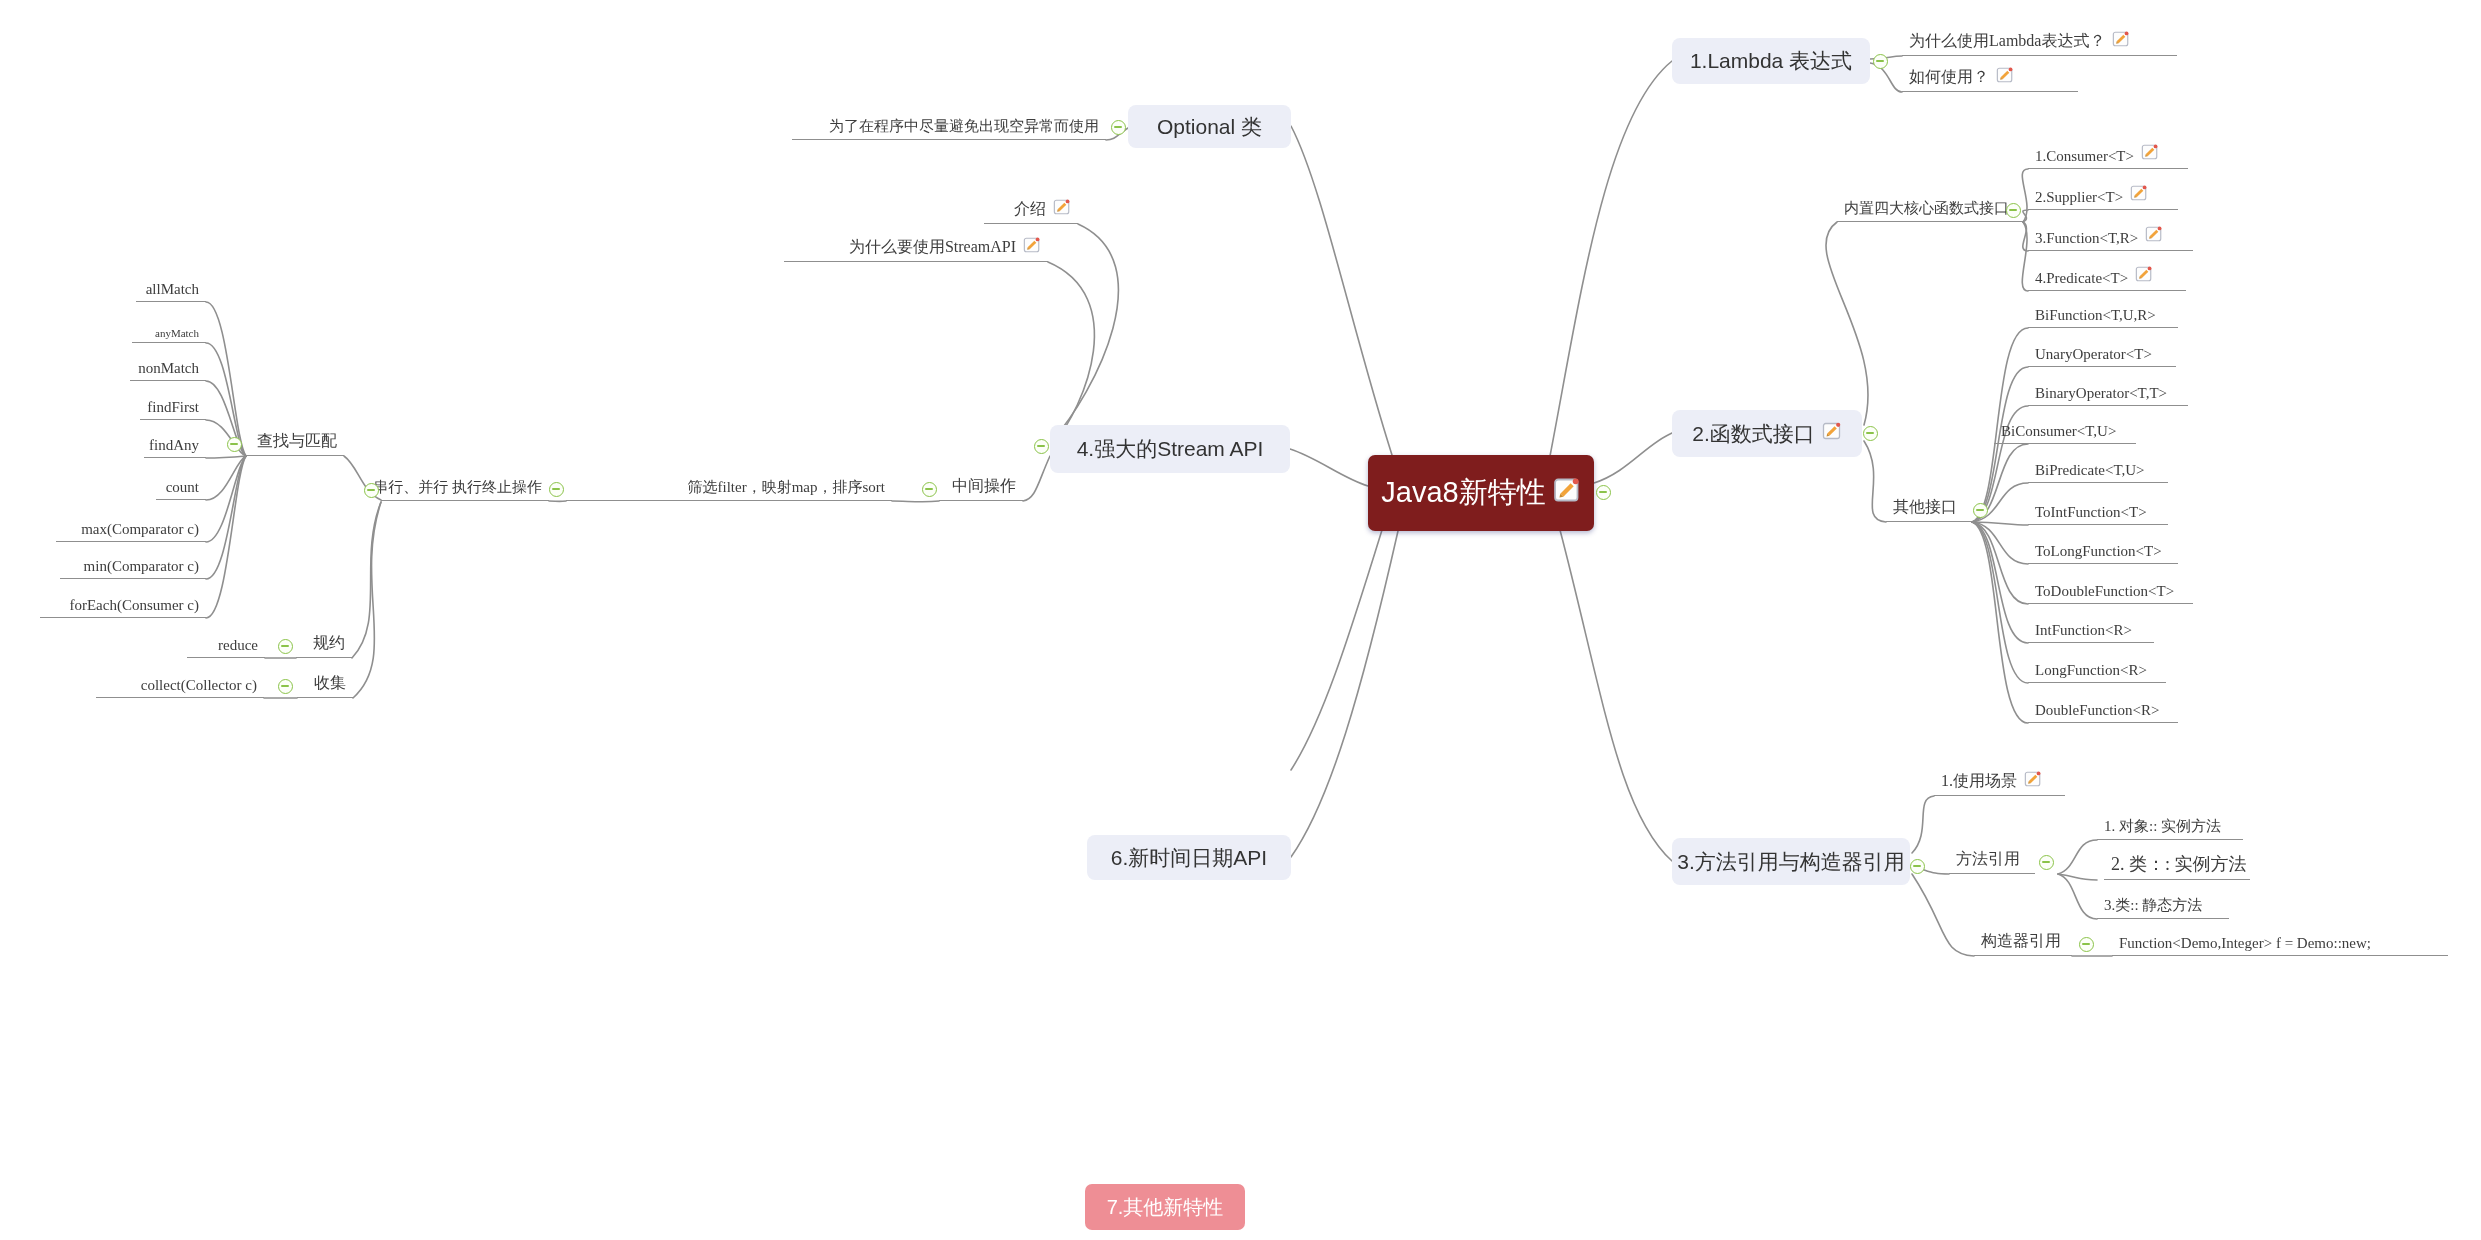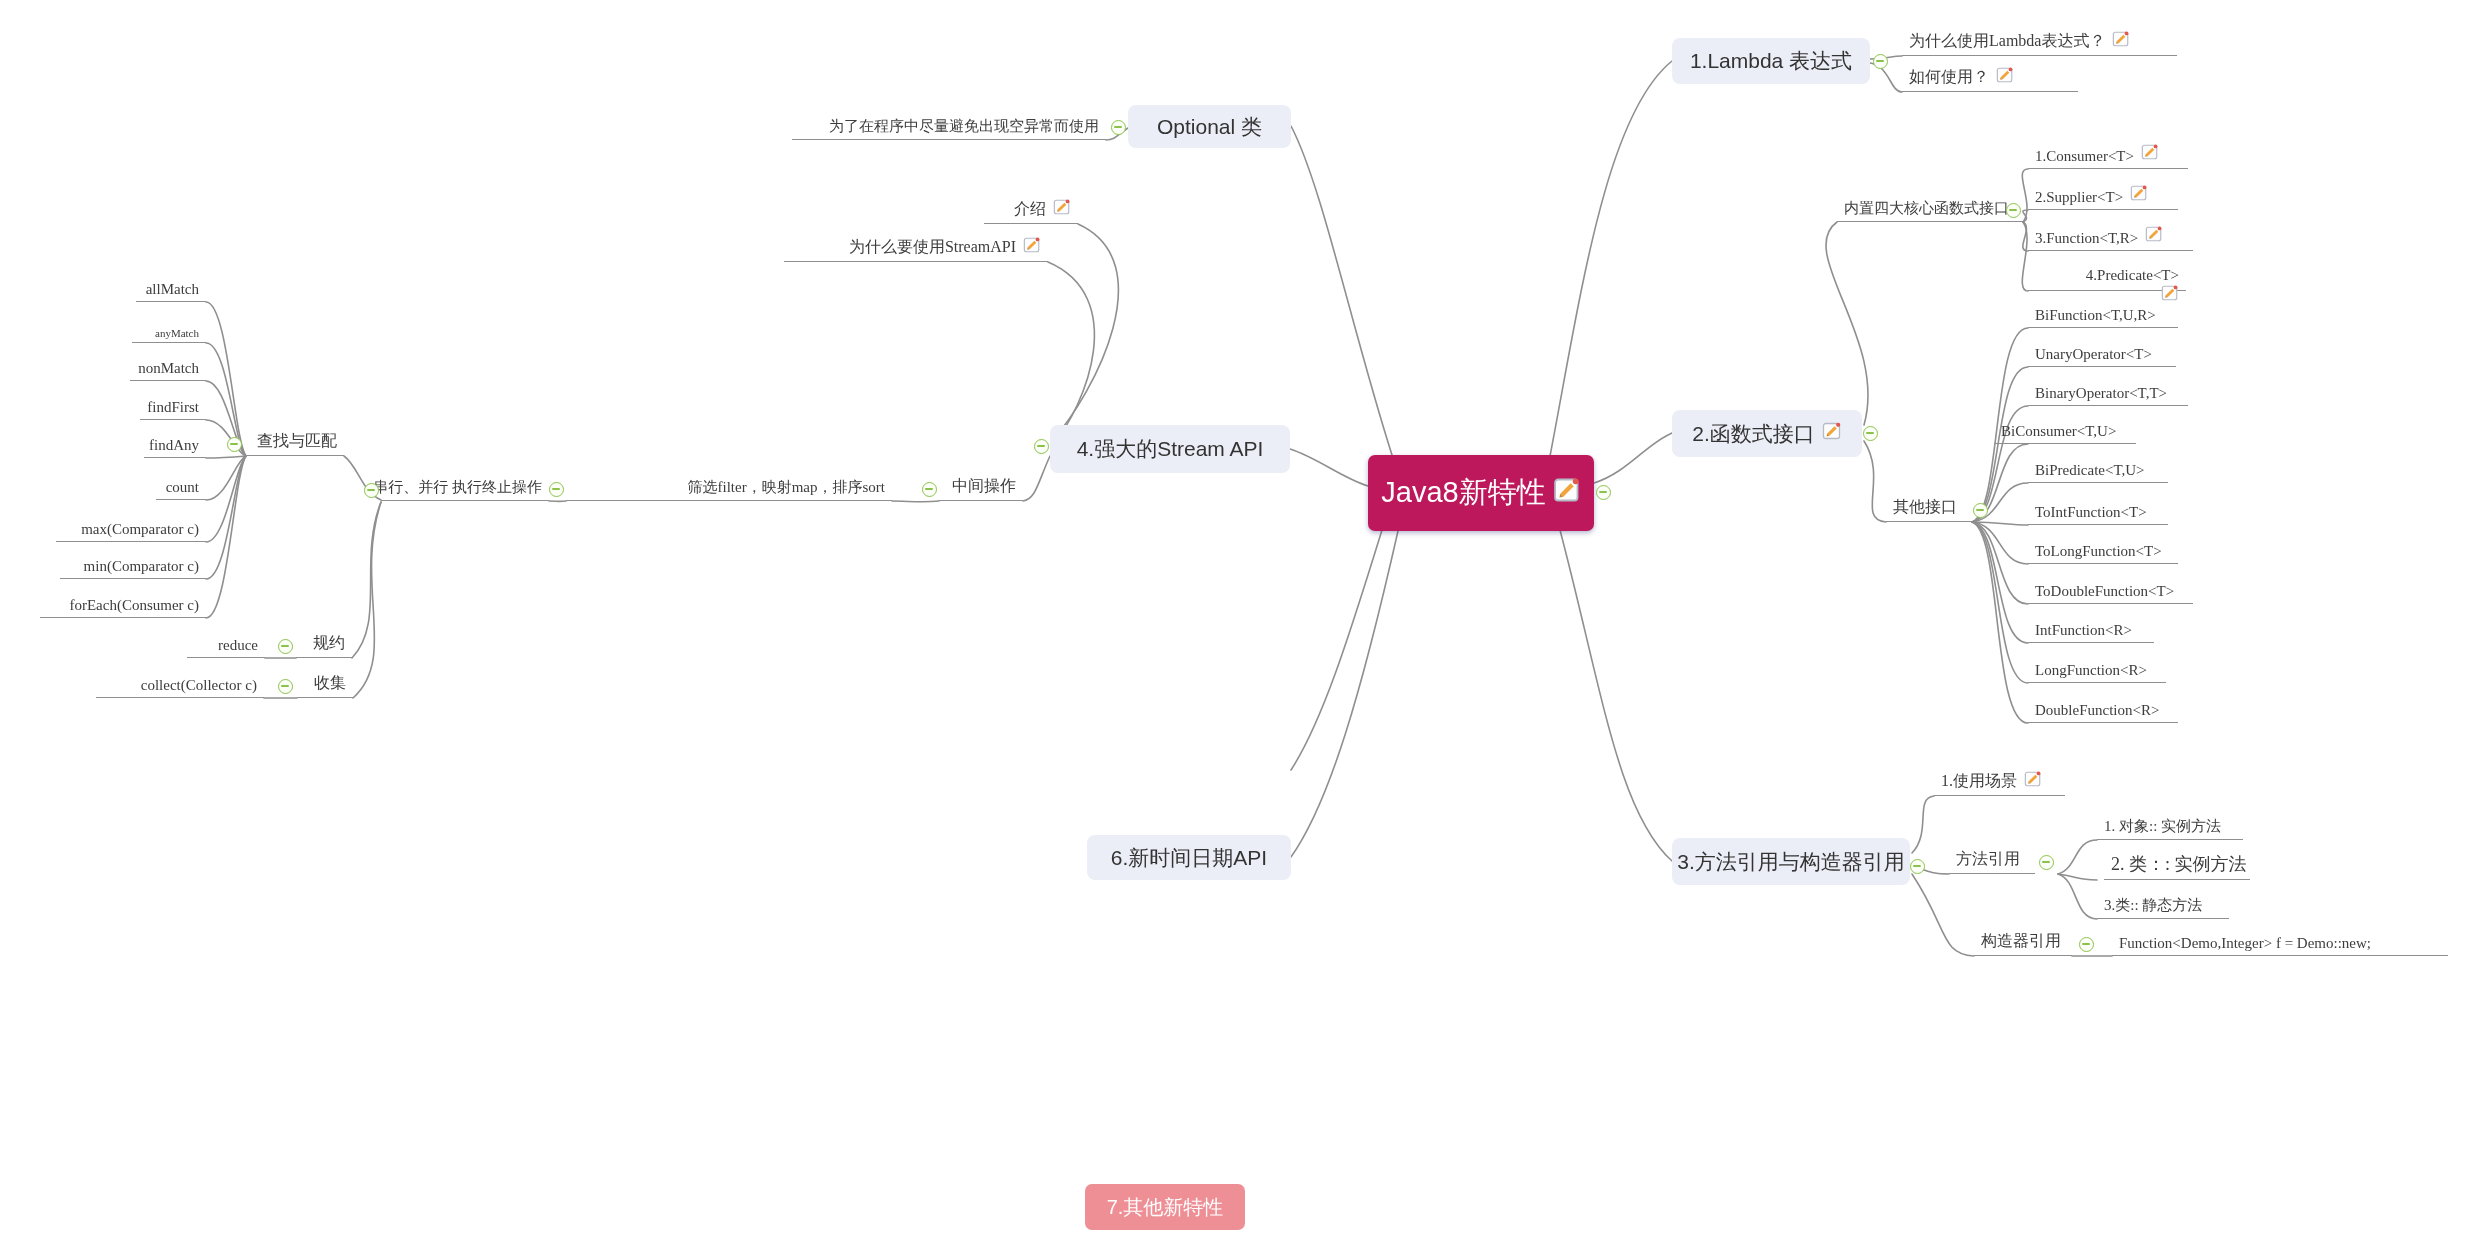--- a/index.html
+++ b/index.html
@@ -6,21 +6,21 @@
   #canvas{position:relative;width:2481px;height:1240px;background:#ffffff;overflow:hidden;
           font-family:"Liberation Sans","DejaVu Sans",sans-serif;}
   #edges{position:absolute;left:0;top:0;z-index:1;}
   #edges path{fill:none;stroke:#8f8f8f;stroke-width:1.6;stroke-linecap:round;}
   .node{position:absolute;box-sizing:border-box;display:flex;align-items:center;
         white-space:nowrap;color:#3d3d3d;z-index:2;cursor:default;}
   .node.plain{border-bottom:1.6px solid #8f8f8f;padding:0 7px 3px 7px;align-items:flex-end;font-family:Liberation Serif, serif;}
   .node.ar{justify-content:flex-start;}
   .node.al{justify-content:flex-end;}
   .node.box{background:#ECEEF7;border-radius:8px;justify-content:center;color:#333;}
-  .node.root{background:#be185d;border-radius:7px;justify-content:center;color:#fff;
+  .node.root{background:#7f1d1d;border-radius:7px;justify-content:center;color:#fff;
              box-shadow:0 2px 5px rgba(40,50,120,.35);}
   .node.pink{background:#EE8E95;border-radius:7px;justify-content:center;color:#fff;}
   .note-icon{margin-left:7px;flex:none;display:inline-block;}
   .collapse{position:absolute;width:15px;height:15px;border:1.6px solid #8BC34A;border-radius:50%;
             background:#FCFFF8;z-index:3;box-sizing:border-box;}
   .collapse::after{content:"";position:absolute;left:2.5px;right:2.5px;top:50%;margin-top:-1px;
                    height:2px;background:#8BC34A;border-radius:1px;}
 </style>
 </head>
 <body>
@@ -143,21 +143,21 @@
     </div>
     <div class="node plain ar" style="left: 2028px; top: 227px; width: 165px; height: 24px; font-size: 15px;">
       <span>3.Function&lt;T,R&gt;</span>
       <span class="note-icon"><svg width="18" height="18" viewBox="0 0 20 20">
           <rect x="1.5" y="2.5" width="16" height="15" rx="2.2" fill="#FDFDFD" stroke="#B6BAC6" stroke-width="1.3"></rect>
           <path d="M5.2 12.6 L12.6 5.2 L14.8 7.4 L7.4 14.8 Z" fill="#F2A33A"></path>
           <path d="M5.2 12.6 L4.6 15.4 L7.4 14.8 Z" fill="#C98A2E"></path>
           <circle cx="16.2" cy="3.8" r="2.1" fill="#E2574C"></circle>
         </svg></span>
     </div>
-    <div class="node plain ar" style="left: 2028px; top: 267px; width: 158px; height: 24px; font-size: 15px; flex-direction: column;">
+    <div class="node plain ar" style="left: 2028px; top: 267px; width: 158px; height: 24px; font-size: 15px;">
       <span>4.Predicate&lt;T&gt;</span>
       <span class="note-icon"><svg width="18" height="18" viewBox="0 0 20 20">
           <rect x="1.5" y="2.5" width="16" height="15" rx="2.2" fill="#FDFDFD" stroke="#B6BAC6" stroke-width="1.3"></rect>
           <path d="M5.2 12.6 L12.6 5.2 L14.8 7.4 L7.4 14.8 Z" fill="#F2A33A"></path>
           <path d="M5.2 12.6 L4.6 15.4 L7.4 14.8 Z" fill="#C98A2E"></path>
           <circle cx="16.2" cy="3.8" r="2.1" fill="#E2574C"></circle>
         </svg></span>
     </div>
     <div class="node plain ar" style="left: 1886px; top: 498px; width: 86px; height: 24px; font-size: 16px;">
       <span>其他接口</span>

